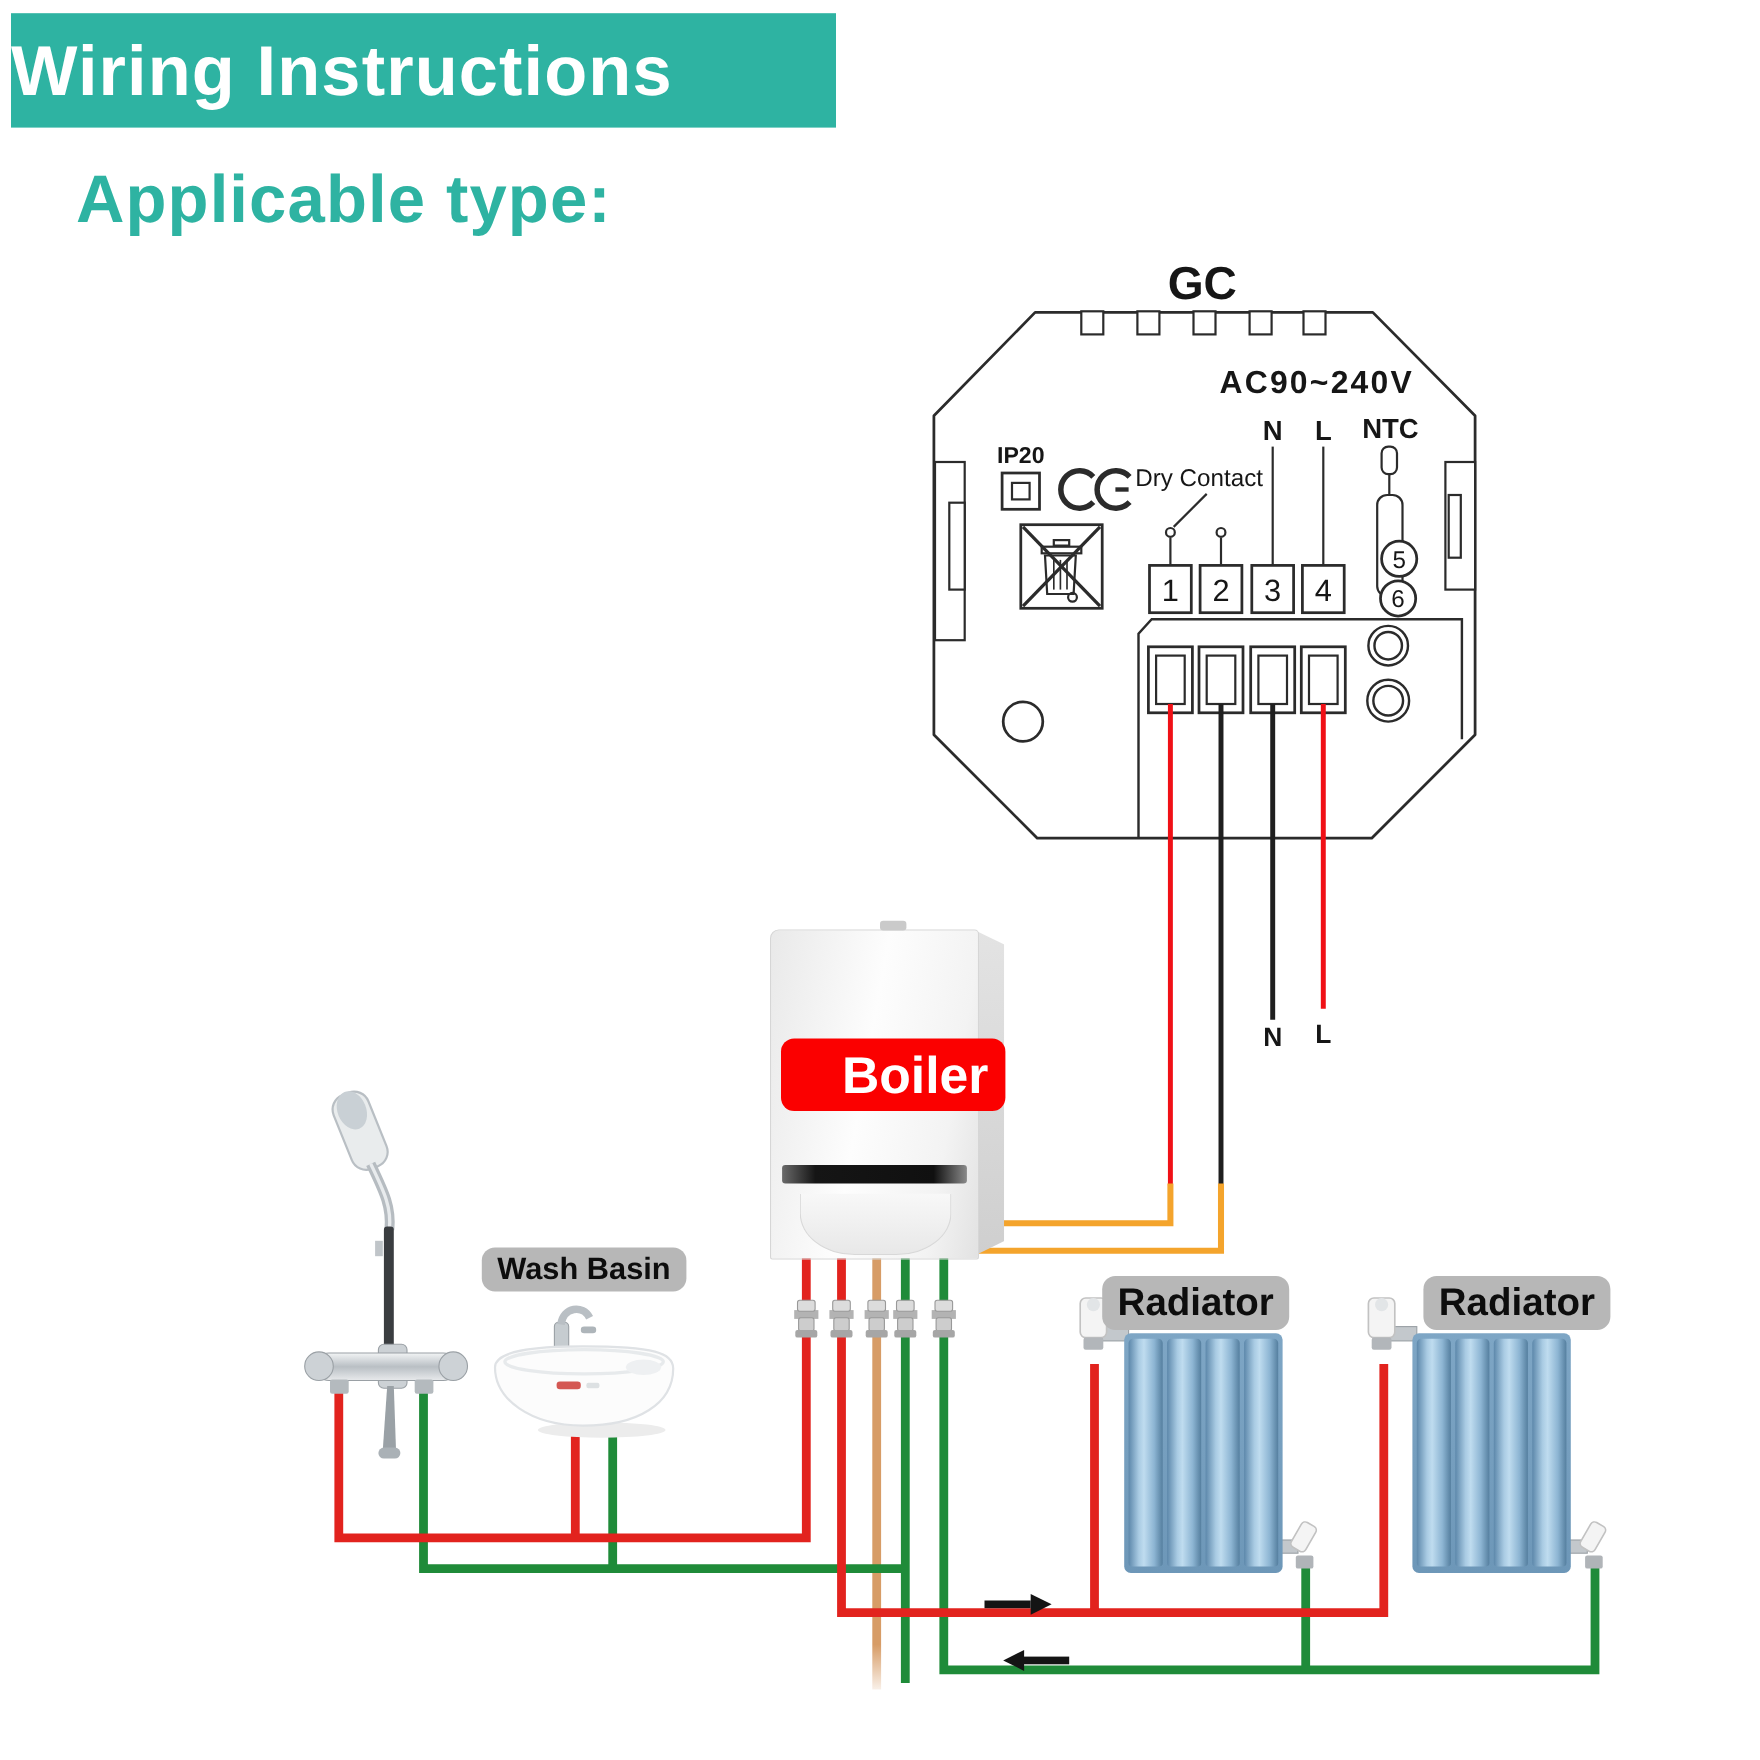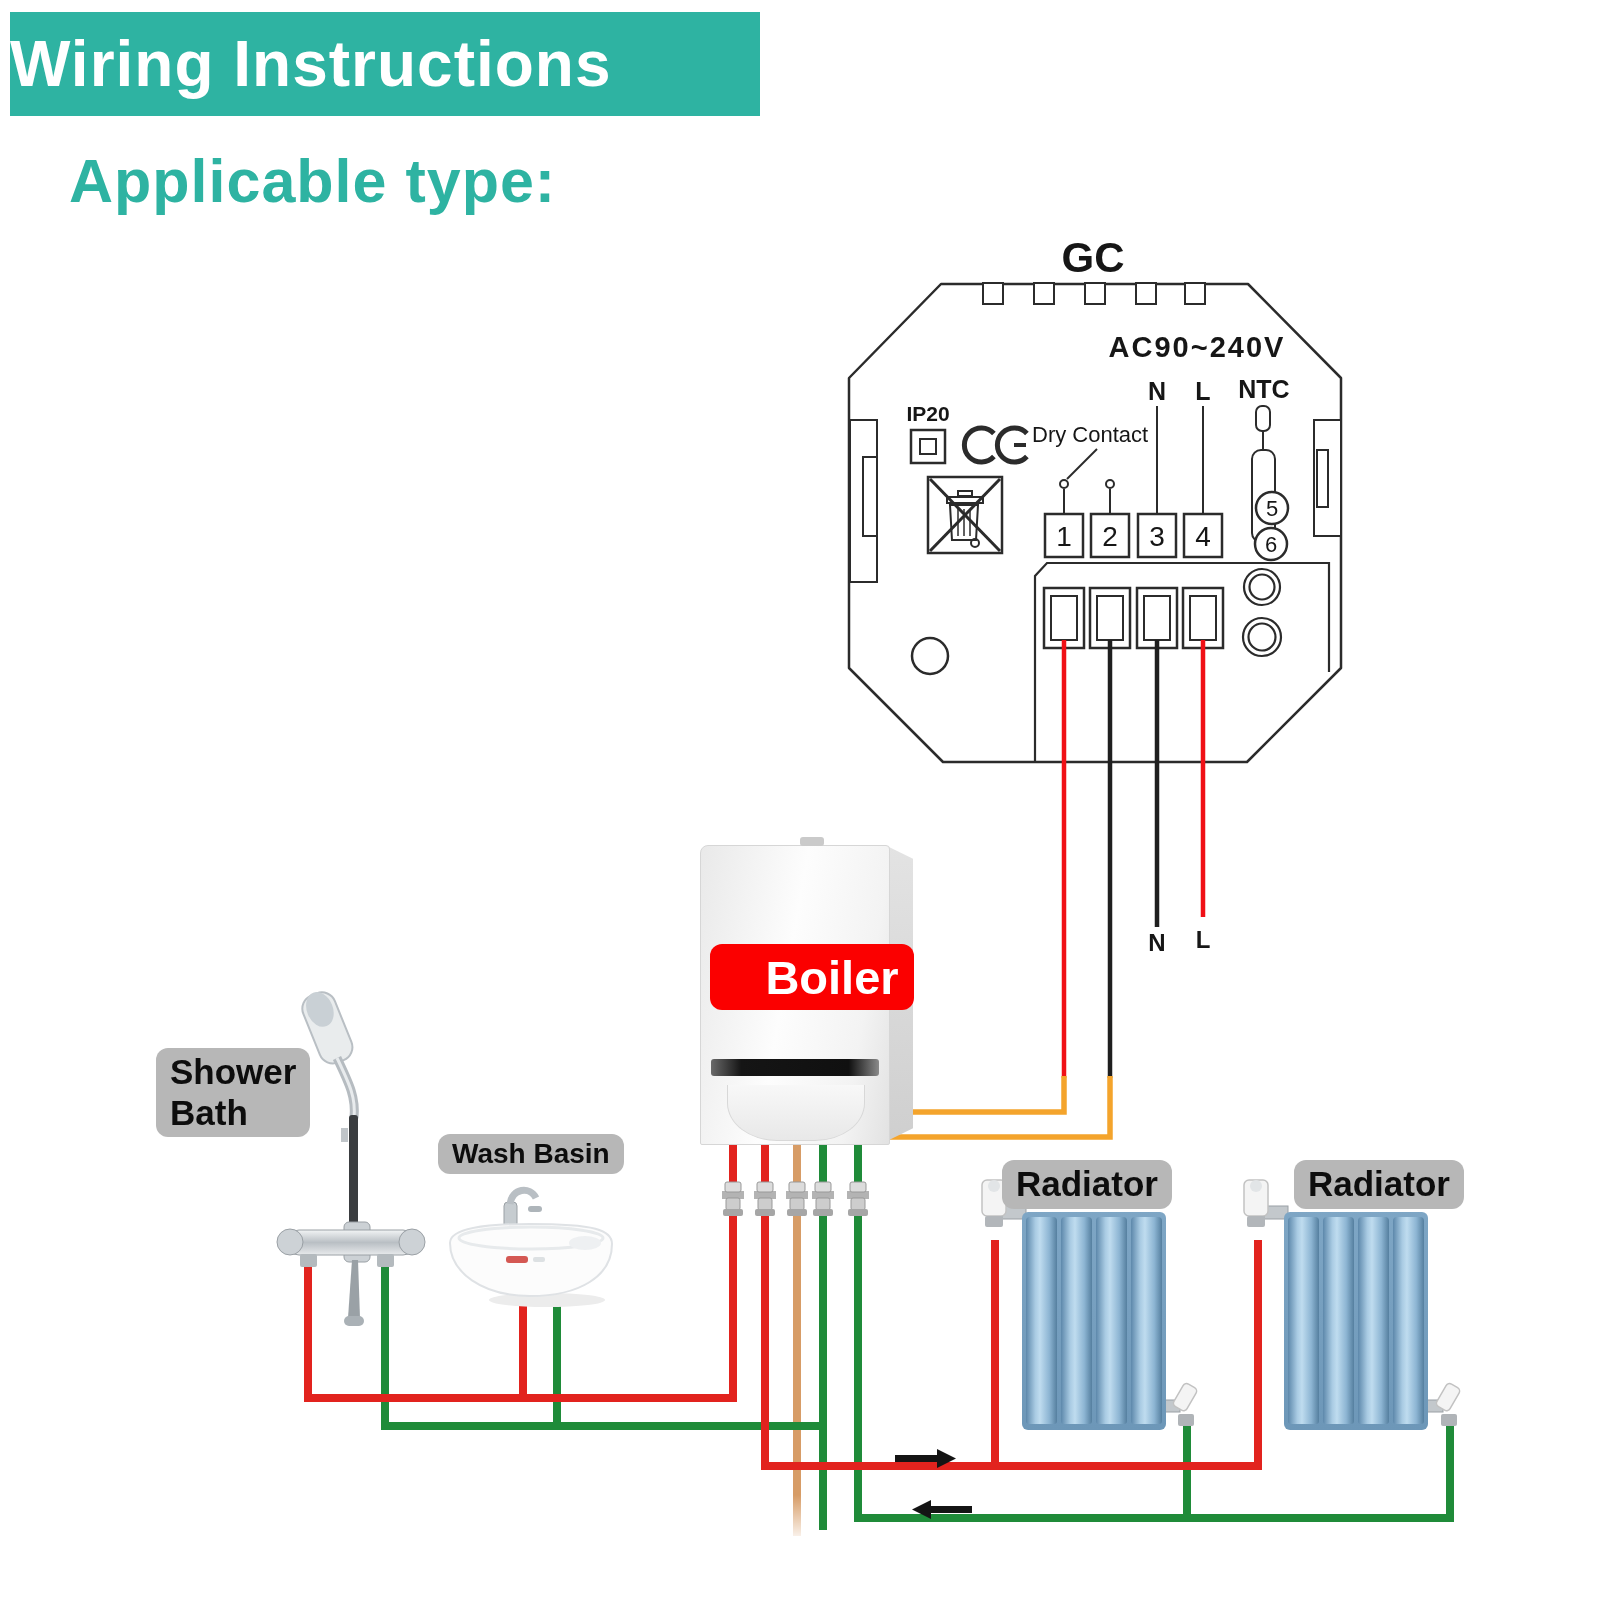--- a/index.html
+++ b/index.html
@@ -287,21 +287,17 @@
     <div class="rad-panel"></div>
     <div class="rad-panel"></div>
   </div>
   <div class="radiator r2">
     <div class="rad-panel"></div>
     <div class="rad-panel"></div>
     <div class="rad-panel"></div>
     <div class="rad-panel"></div>
   </div>
 
-  <div class="tag tag-shower">
-    <span>Shower</span><br>
-    <span>Bath</span>
-  </div>
   <div class="tag tag-wash">Wash Basin</div>
   <div class="tag tag-rad1">Radiator</div>
   <div class="tag tag-rad2">Radiator</div>
 
 </div>
 
 </body></html>

